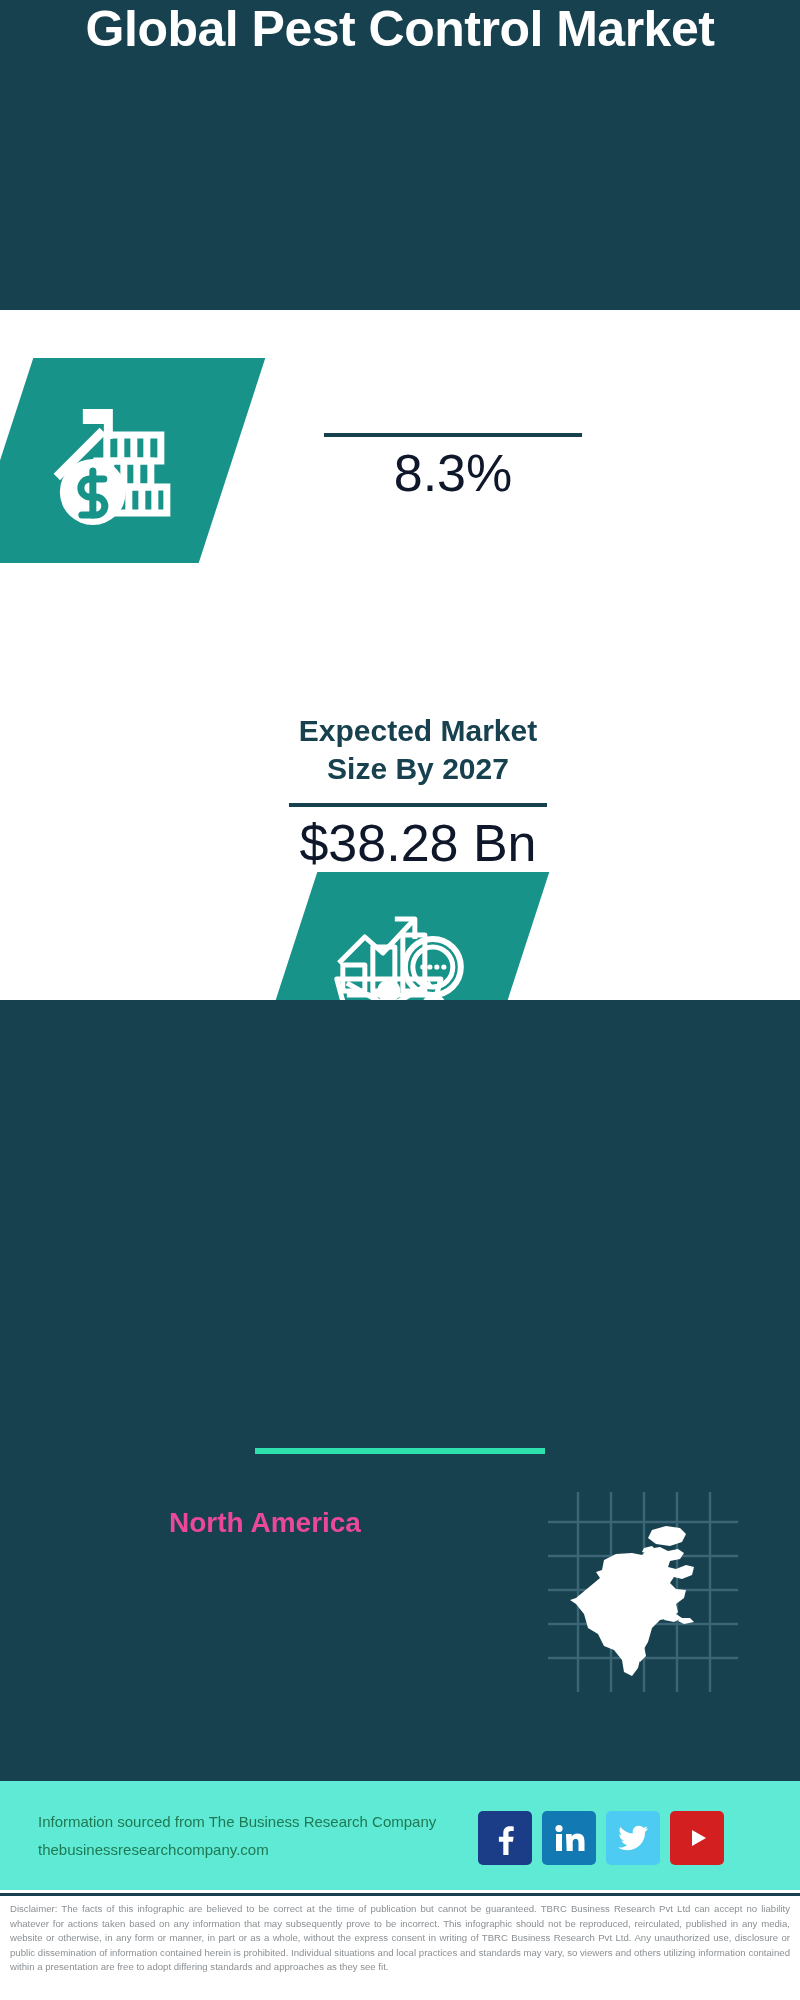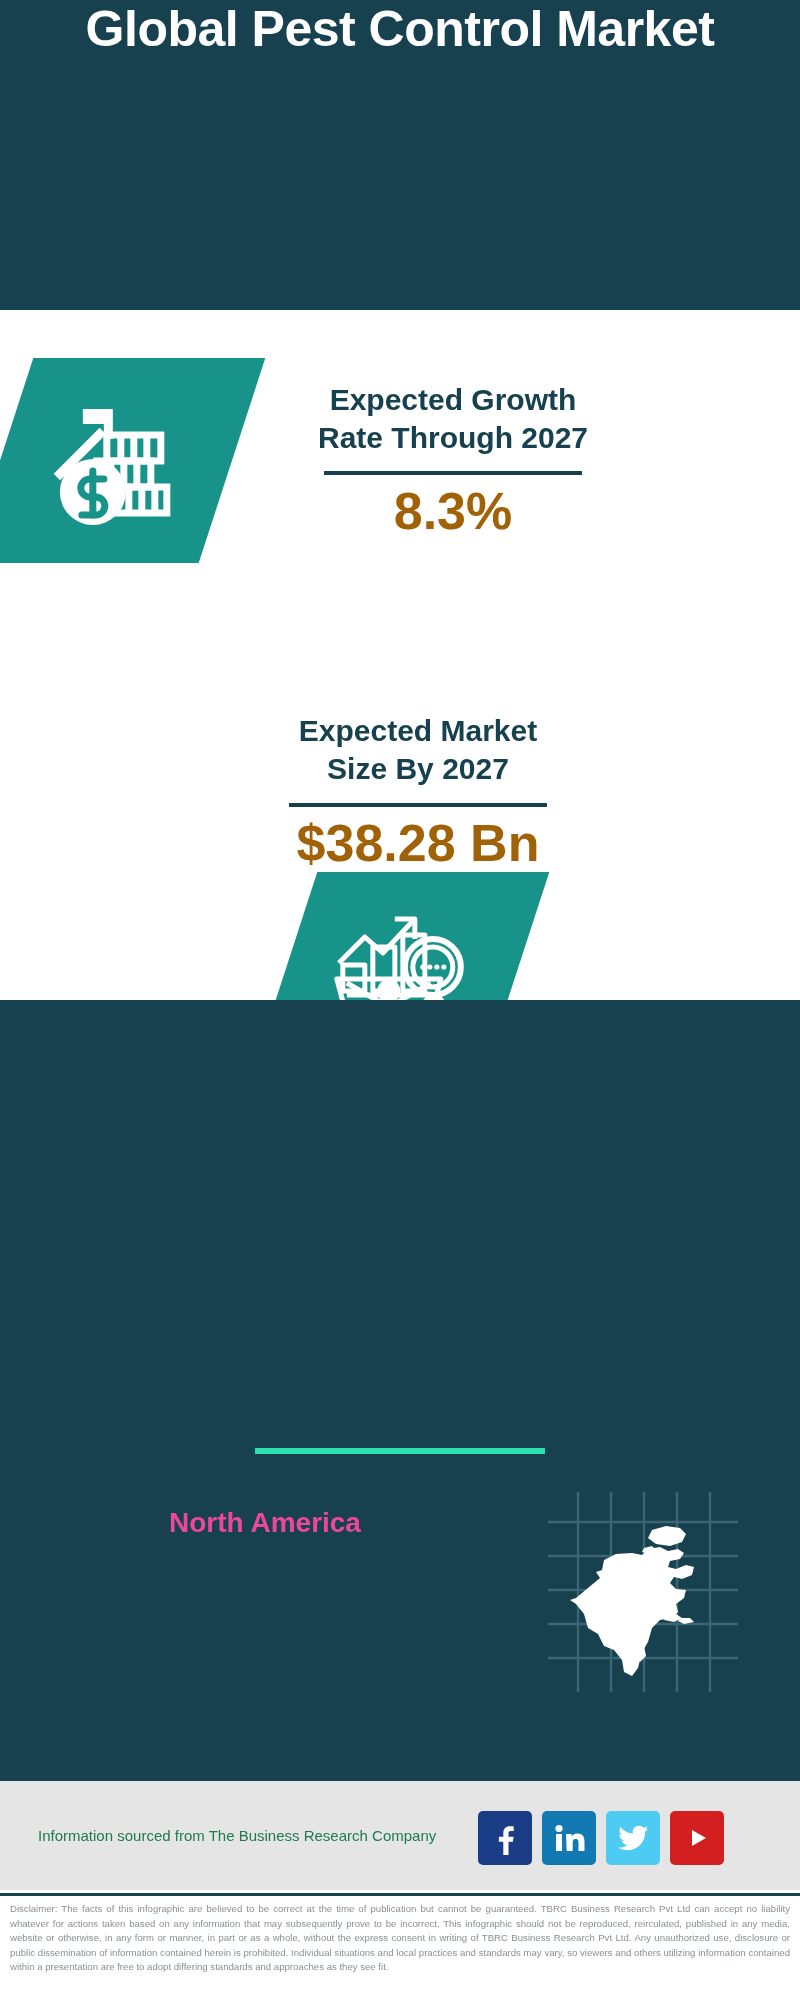--- a/index.html
+++ b/index.html
@@ -37,21 +37,21 @@
   }
   .para > svg { transform: skewX(18deg); }
 
   .stat-text { text-align:center; }
   .stat-label {
     color:#17414f; font-size:30px; font-weight:bold; line-height:1.28;
     white-space:pre-line;
   }
   .rule { height:4px; background:#17414f; margin:14px auto 8px; }
   .stat-value {
-    color:#a16207; font-size:52px; font-weight:bold; line-height:1.1;
+    color:#0f172a; font-size:52px; font-weight:normal; line-height:1.1;
   }
 
   
   #row-growth { left:0; top:358px; width:800px; }
   #row-growth .stat-text { width:390px; margin-left:26px; }
   #row-growth .rule { width:258px; }
 
   
   #row-size { left:0; top:712px; width:800px;flex-direction:column; }
   #row-size .stat-text { width:404px; margin-left:36px; }
@@ -85,21 +85,21 @@
 
   
   .region-text {
     position:absolute; left:40px; top:1505px; width:450px; text-align:center;
   }
   .region-map { position:absolute; left:548px; top:1492px; width:190px; height:200px; }
 
   
   .footer-band {
     position:absolute; left:0; top:1778px; width:800px; height:112px;
-    background:#e5e5e5; border-top:3px solid #17414f;
+    background:#5eead4; border-top:3px solid #17414f;
     display:flex; align-items:center;
   }
   .footer-source {
     margin-left:38px; color:#1f7a54; font-size:15px; line-height:1.85;
   }
   .footer-source span { display:block; }
   .socials { position:absolute; left:478px; top:1811px; display:flex; gap:10px; }
   .sicon { width:54px; height:54px; border-radius:5px; display:flex; align-items:center; justify-content:center; }
   .s-fb { background:#1b3c87; }
   .s-li { background:#1279b3; }
@@ -145,22 +145,20 @@
           <line x1="114" y1="96" x2="114" y2="122"></line>
         </g>
         <circle cx="52" cy="101" r="33" fill="#fff"></circle>
         <g fill="none" stroke="#179389" stroke-width="7" stroke-linecap="round">
           <path d="M63 88 h-14 a9 9 0 0 0 0 18 h6 a9 9 0 0 1 0 18 h-14"></path>
           <line x1="52" y1="80" x2="52" y2="124"></line>
         </g>
       </svg>
     </div>
     <div class="stat-text">
-      <div class="stat-label">Expected Growth
-Rate Through 2027</div>
       <div class="rule"></div>
       <div class="stat-value">8.3%</div>
     </div>
   </div>
 
   <div class="stat-row" id="row-size">
     <div class="stat-text">
       <div class="stat-label">Expected Market
 Size By 2027</div>
       <div class="rule"></div>
@@ -236,20 +234,21 @@
       <path d="M88 148 l8 6 2 10 -6 6 -6 -10 -2 -10 z"></path>
       <path d="M84 64 l4 -2 2 4 -4 2 z"></path>
       <path d="M110 64 l5 -2 2 4 -5 2 z"></path>
       <path d="M104 72 l6 0 1 4 -6 1 z"></path>
     </g>
   </svg>
 
   <div class="footer-band">
     <div class="footer-source">
       <span>Information sourced from The Business Research Company</span>
+      <span>thebusinessresearchcompany.com</span>
     </div>
   </div>
 
   <div class="socials">
     <div class="sicon s-fb">
       <svg width="34" height="34" viewBox="0 0 34 34">
           <path fill="#fff" d="M20.5 34V20.8h4.4l.7-5.1h-5.1v-3.2c0-1.5.4-2.5 2.5-2.5h2.7V5.4c-.5-.1-2.1-.2-3.9-.2-3.9 0-6.5 2.4-6.5 6.7v3.8h-4.4v5.1h4.4V34z"></path>
         </svg>
     </div>
     <div class="sicon s-li">

